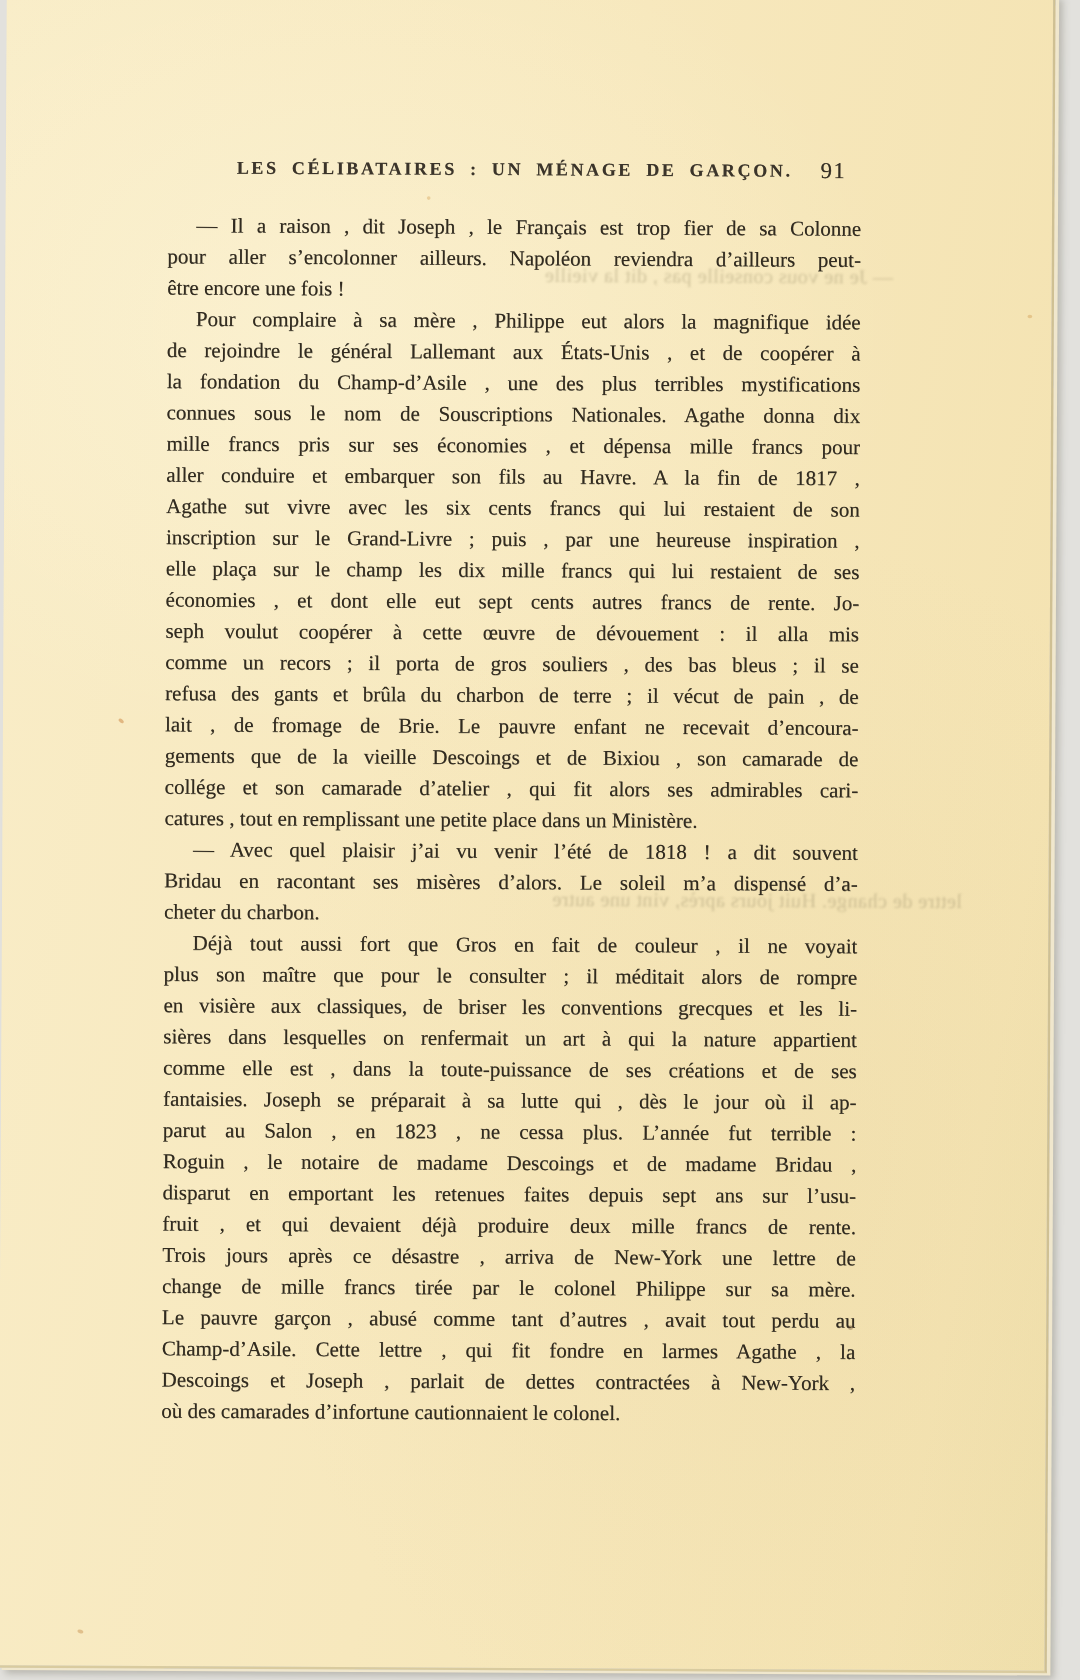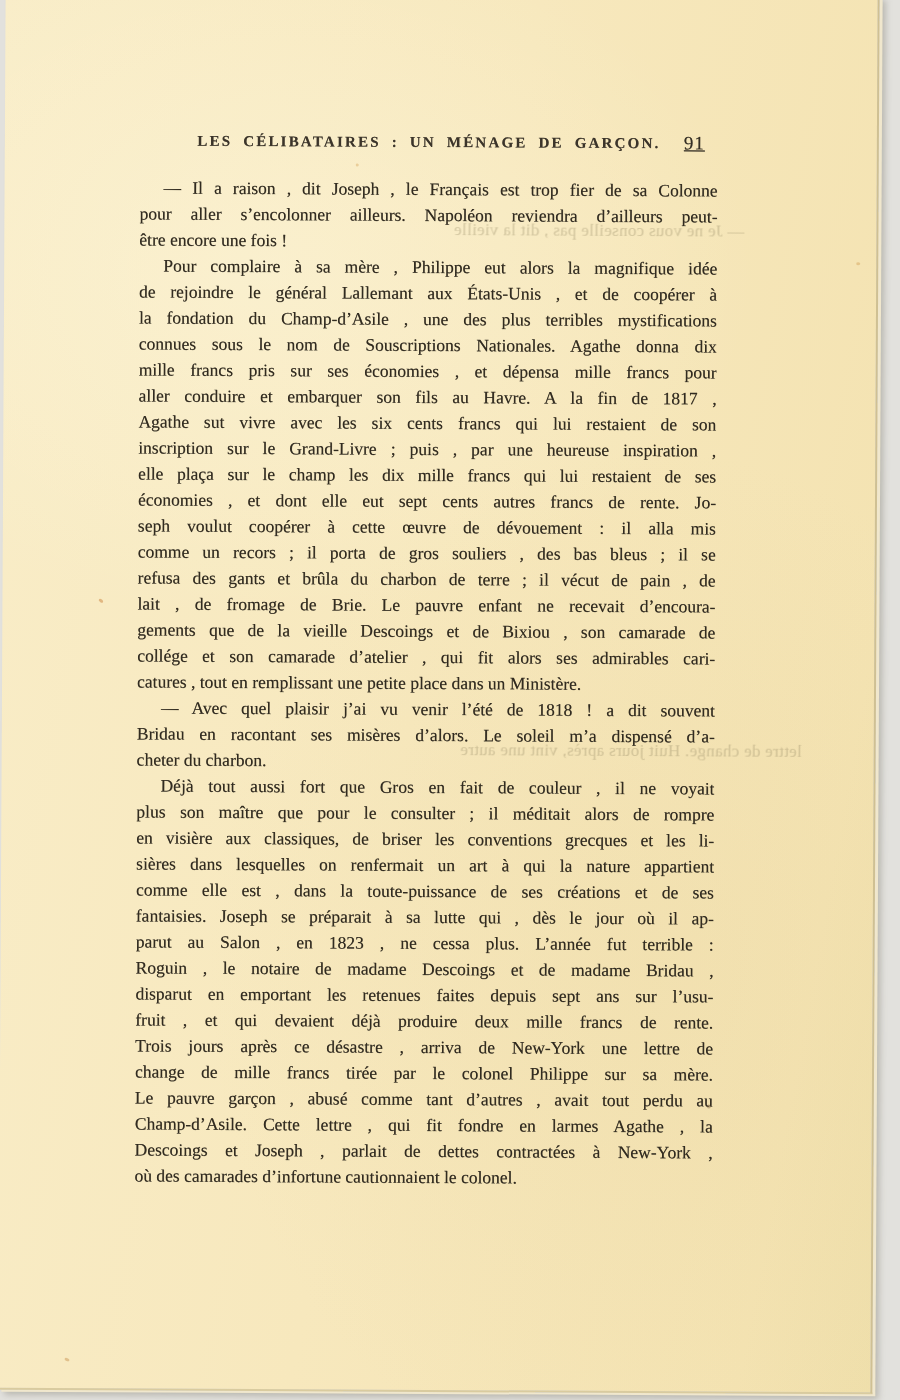--- a/index.html
+++ b/index.html
@@ -53,21 +53,20 @@
     text-shadow: 0.2px 0.2px 0.3px rgba(59,52,42,0.55);
   }
   .page-number {
     position: absolute;
     right: 13px;
     top: -2px;
     font-size: 19px;
     color: #352f25;
     letter-spacing: 1px;
     text-shadow: 0.2px 0.2px 0.4px rgba(53,47,37,0.6);
-    text-decoration: underline;
   }
 
   .body-text { font-size: 17.5px; }
   .paragraph { margin: 0; }
   .line {
     height: 26px;
     line-height: 26px;
     overflow: hidden;
     text-align: justify;
     text-align-last: justify;

